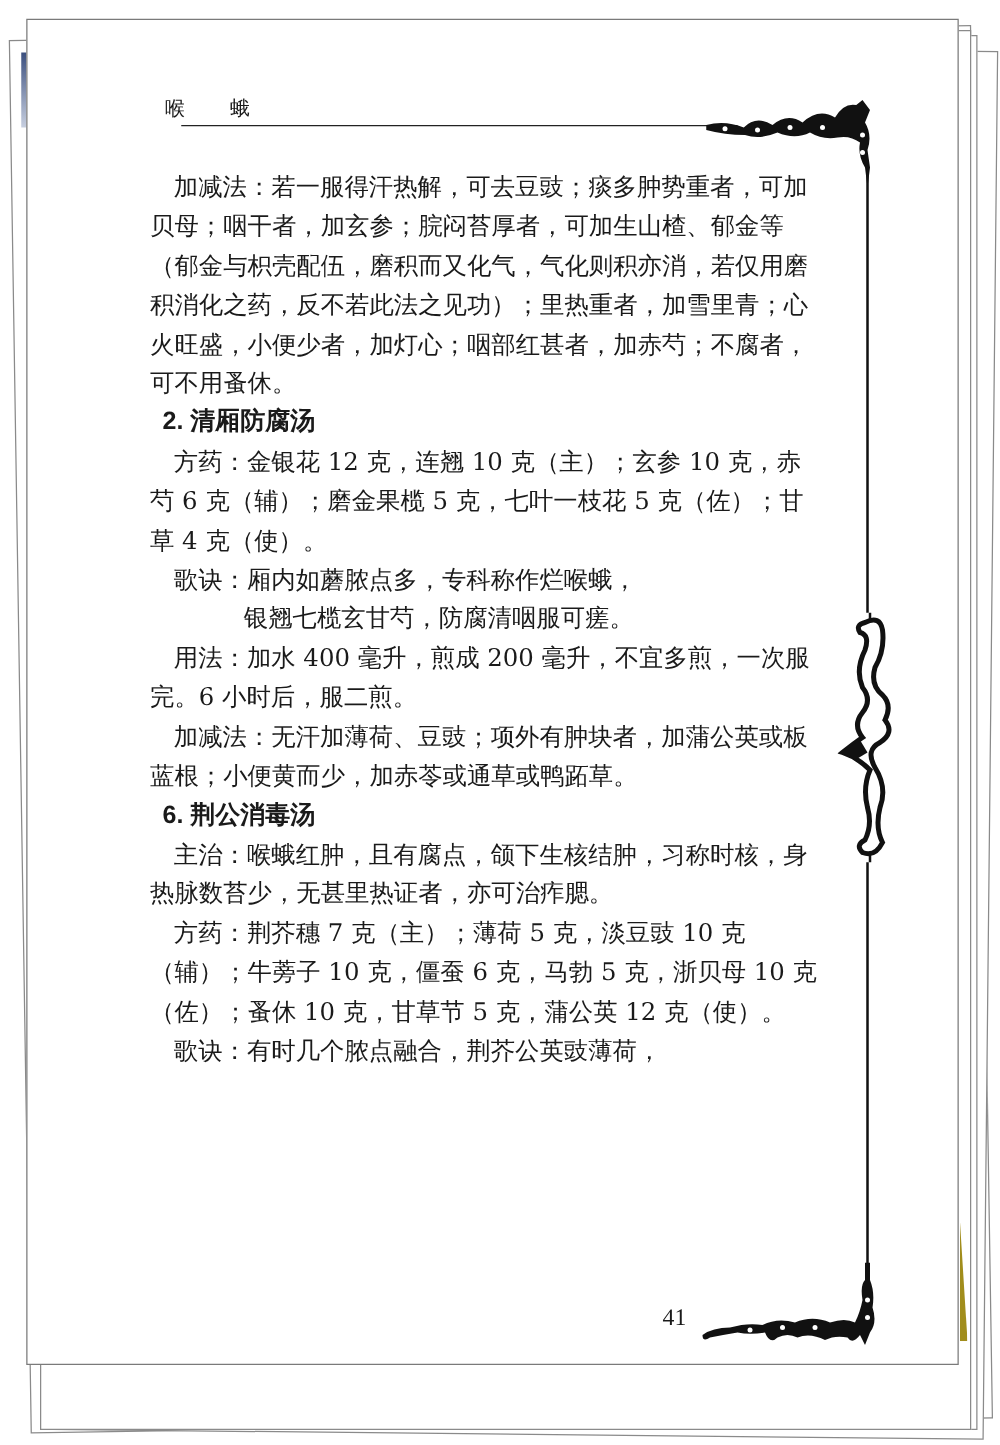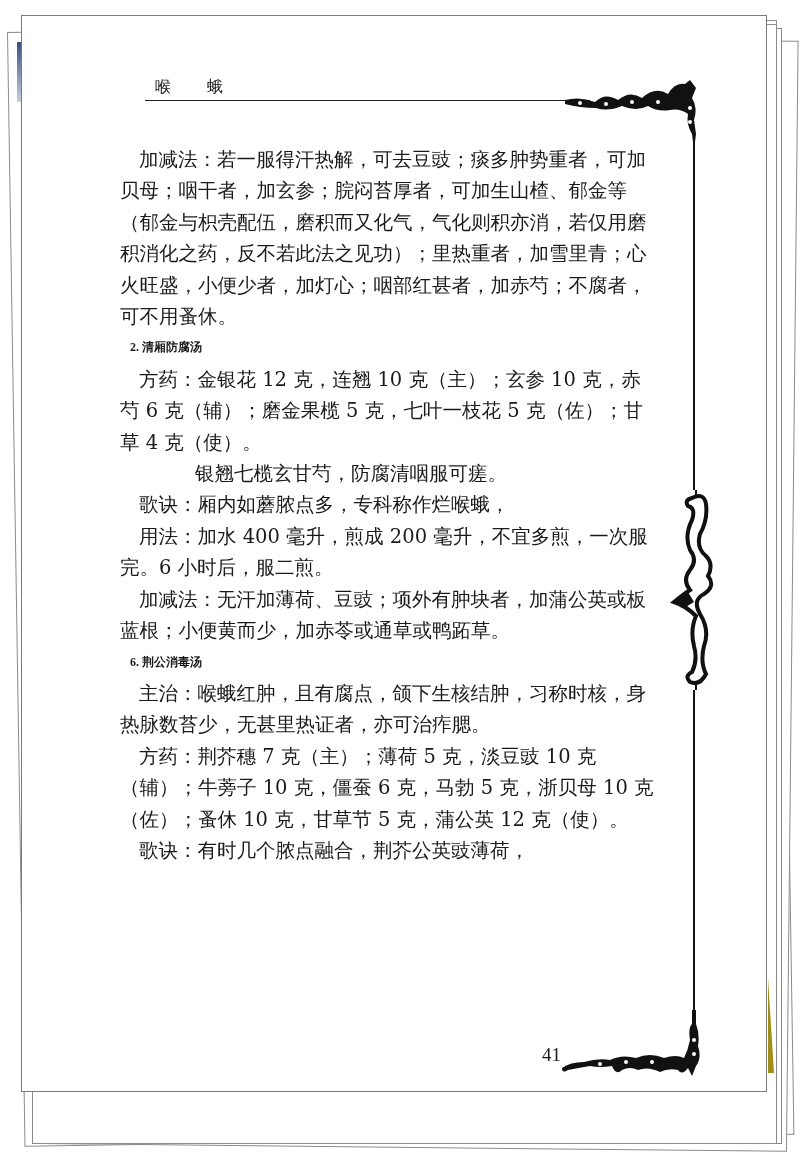--- a/index.html
+++ b/index.html
@@ -12,35 +12,35 @@
   .sheet-back2 { left: 32px; top: 24px; width: 745px; height: 1120px; }
   .sheet-back3 { left: 37px; top: 28px; width: 745px; height: 1116px; }
   .sheet-back4 { left: 42px; top: 33px; width: 745px; height: 1111px; transform: rotate(0.6deg); transform-origin: 0 100%; }
   .blue-edge { position: absolute; left: 17px; top: 42px; width: 5px; height: 60px; background: linear-gradient(#3b4f7e, #c7cfe0); }
   .olive-edge { position: absolute; left: 768px; top: 978px; width: 6px; height: 95px; background: #a18d1c; clip-path: polygon(0 0, 100% 100%, 0 100%); }
   .page {
     position: absolute; left: 21px; top: 15px; width: 746px; height: 1077px;
     background: #fff; border: 1px solid #7a7a7a; box-sizing: border-box;
   }
   .header-title {
-    position: absolute; left: 155px; top: 77px; font-size: 16px; letter-spacing: 36px;
+    position: absolute; left: 132px; top: 77px; font-size: 16px; letter-spacing: 36px;
     font-family: Liberation Mono, monospace;
   }
   .header-rule { position: absolute; left: 145px; top: 100px; width: 445px; height: 1px; background: #222; }
   .vline { position: absolute; left: 693px; top: 135px; width: 2px; height: 920px; background: #111; }
   .orn { position: absolute; }
   .body-text {
-    position: absolute; left: 120px; top: 144px; width: 540px;
+    position: absolute; left: 120px; top: 134px; width: 540px;
     font-size: 19.5px; line-height: 31.4px;
   }
   .p { text-indent: 0; margin: 0; }
   .p.indent { text-indent: 19px; }
   .p.indent2 { padding-left: 75px; }
-  .h { font-family: Liberation Serif, serif; font-weight: bold; font-size: 12px; padding-left: 10px; margin: 0; }
-  .page-num { position: absolute; left: 530px; top: 1044px; font-size: 19px; font-family: "Liberation Serif", serif; margin-left: 12px; }
+  .h { font-family: Liberation Sans, sans-serif; font-weight: bold; font-size: 20px; padding-left: 10px; margin: 0; }
+  .page-num { position: absolute; left: 530px; top: 1044px; font-size: 19px; font-family: "Liberation Serif", serif; }
 </style>
 </head>
 <body>
 
 <div class="sheet sheet-back1"></div>
 <div class="blue-edge"></div>
 <div class="sheet sheet-back4"></div>
 <div class="sheet sheet-back3"></div>
 <div class="sheet sheet-back2"></div>
 <div class="olive-edge"></div>
@@ -76,22 +76,22 @@
     <circle cx="66" cy="52" r="2" fill="#fff"></circle>
   <circle cx="92" cy="52" r="2" fill="#fff"></circle>
     <circle cx="134" cy="30" r="2" fill="#fff"></circle>
   <circle cx="134" cy="44" r="2" fill="#fff"></circle>
 </svg>
 
 <div class="body-text">
   <p class="p indent">加减法：若一服得汗热解，可去豆豉；痰多肿势重者，可加贝母；咽干者，加玄参；脘闷苔厚者，可加生山楂、郁金等（郁金与枳壳配伍，磨积而又化气，气化则积亦消，若仅用磨积消化之药，反不若此法之见功）；里热重者，加雪里青；心火旺盛，小便少者，加灯心；咽部红甚者，加赤芍；不腐者，可不用蚤休。</p>
   <p class="h">2. 清厢防腐汤</p>
   <p class="p indent">方药：金银花 12 克，连翘 10 克（主）；玄参 10 克，赤芍 6 克（辅）；磨金果榄 5 克，七叶一枝花 5 克（佐）；甘草 4 克（使）。</p>
+  <p class="p indent">歌诀：厢内如蘑脓点多，专科称作烂喉蛾，</p>
   <p class="p indent2">银翘七榄玄甘芍，防腐清咽服可瘥。</p>
-  <p class="p indent">歌诀：厢内如蘑脓点多，专科称作烂喉蛾，</p>
   <p class="p indent">用法：加水 400 毫升，煎成 200 毫升，不宜多煎，一次服完。6 小时后，服二煎。</p>
   <p class="p indent">加减法：无汗加薄荷、豆豉；项外有肿块者，加蒲公英或板蓝根；小便黄而少，加赤苓或通草或鸭跖草。</p>
   <p class="h">6. 荆公消毒汤</p>
   <p class="p indent">主治：喉蛾红肿，且有腐点，颌下生核结肿，习称时核，身热脉数苔少，无甚里热证者，亦可治痄腮。</p>
   <p class="p indent">方药：荆芥穗 7 克（主）；薄荷 5 克，淡豆豉 10 克（辅）；牛蒡子 10 克，僵蚕 6 克，马勃 5 克，浙贝母 10 克（佐）；蚤休 10 克，甘草节 5 克，蒲公英 12 克（使）。</p>
   <p class="p indent">歌诀：有时几个脓点融合，荆芥公英豉薄荷，</p>
 </div>
 
 <div class="page-num">41</div>
 

